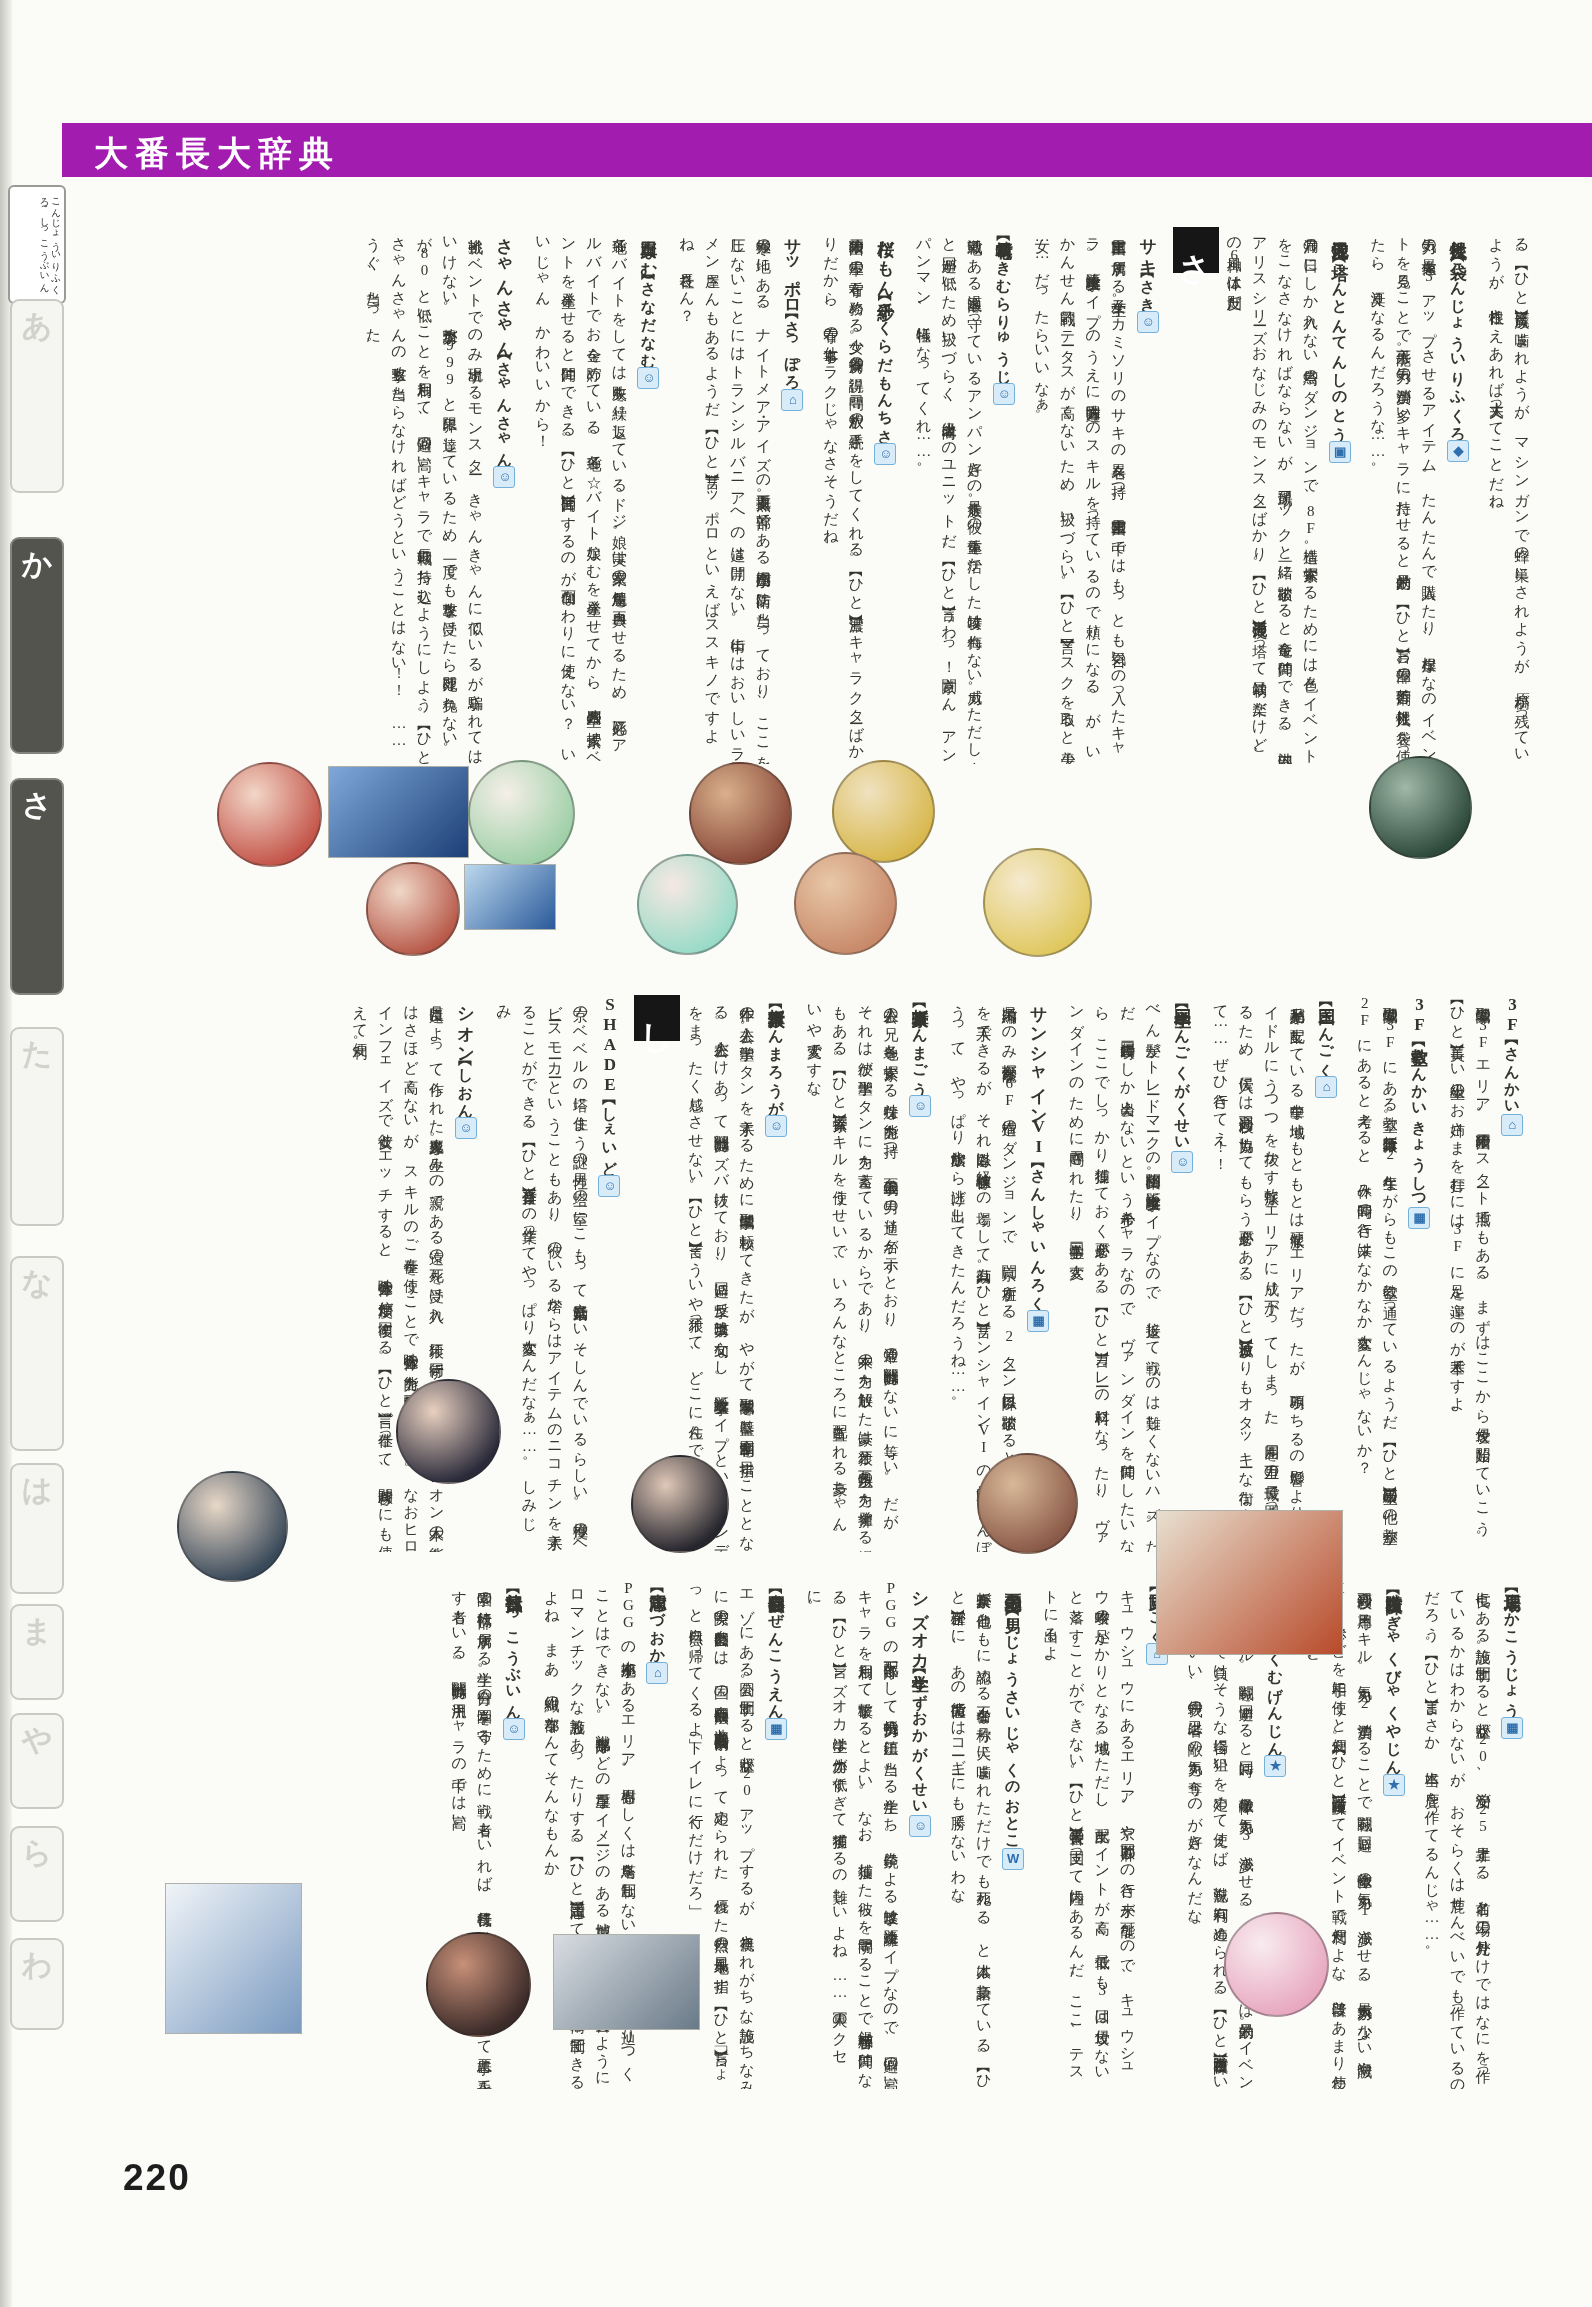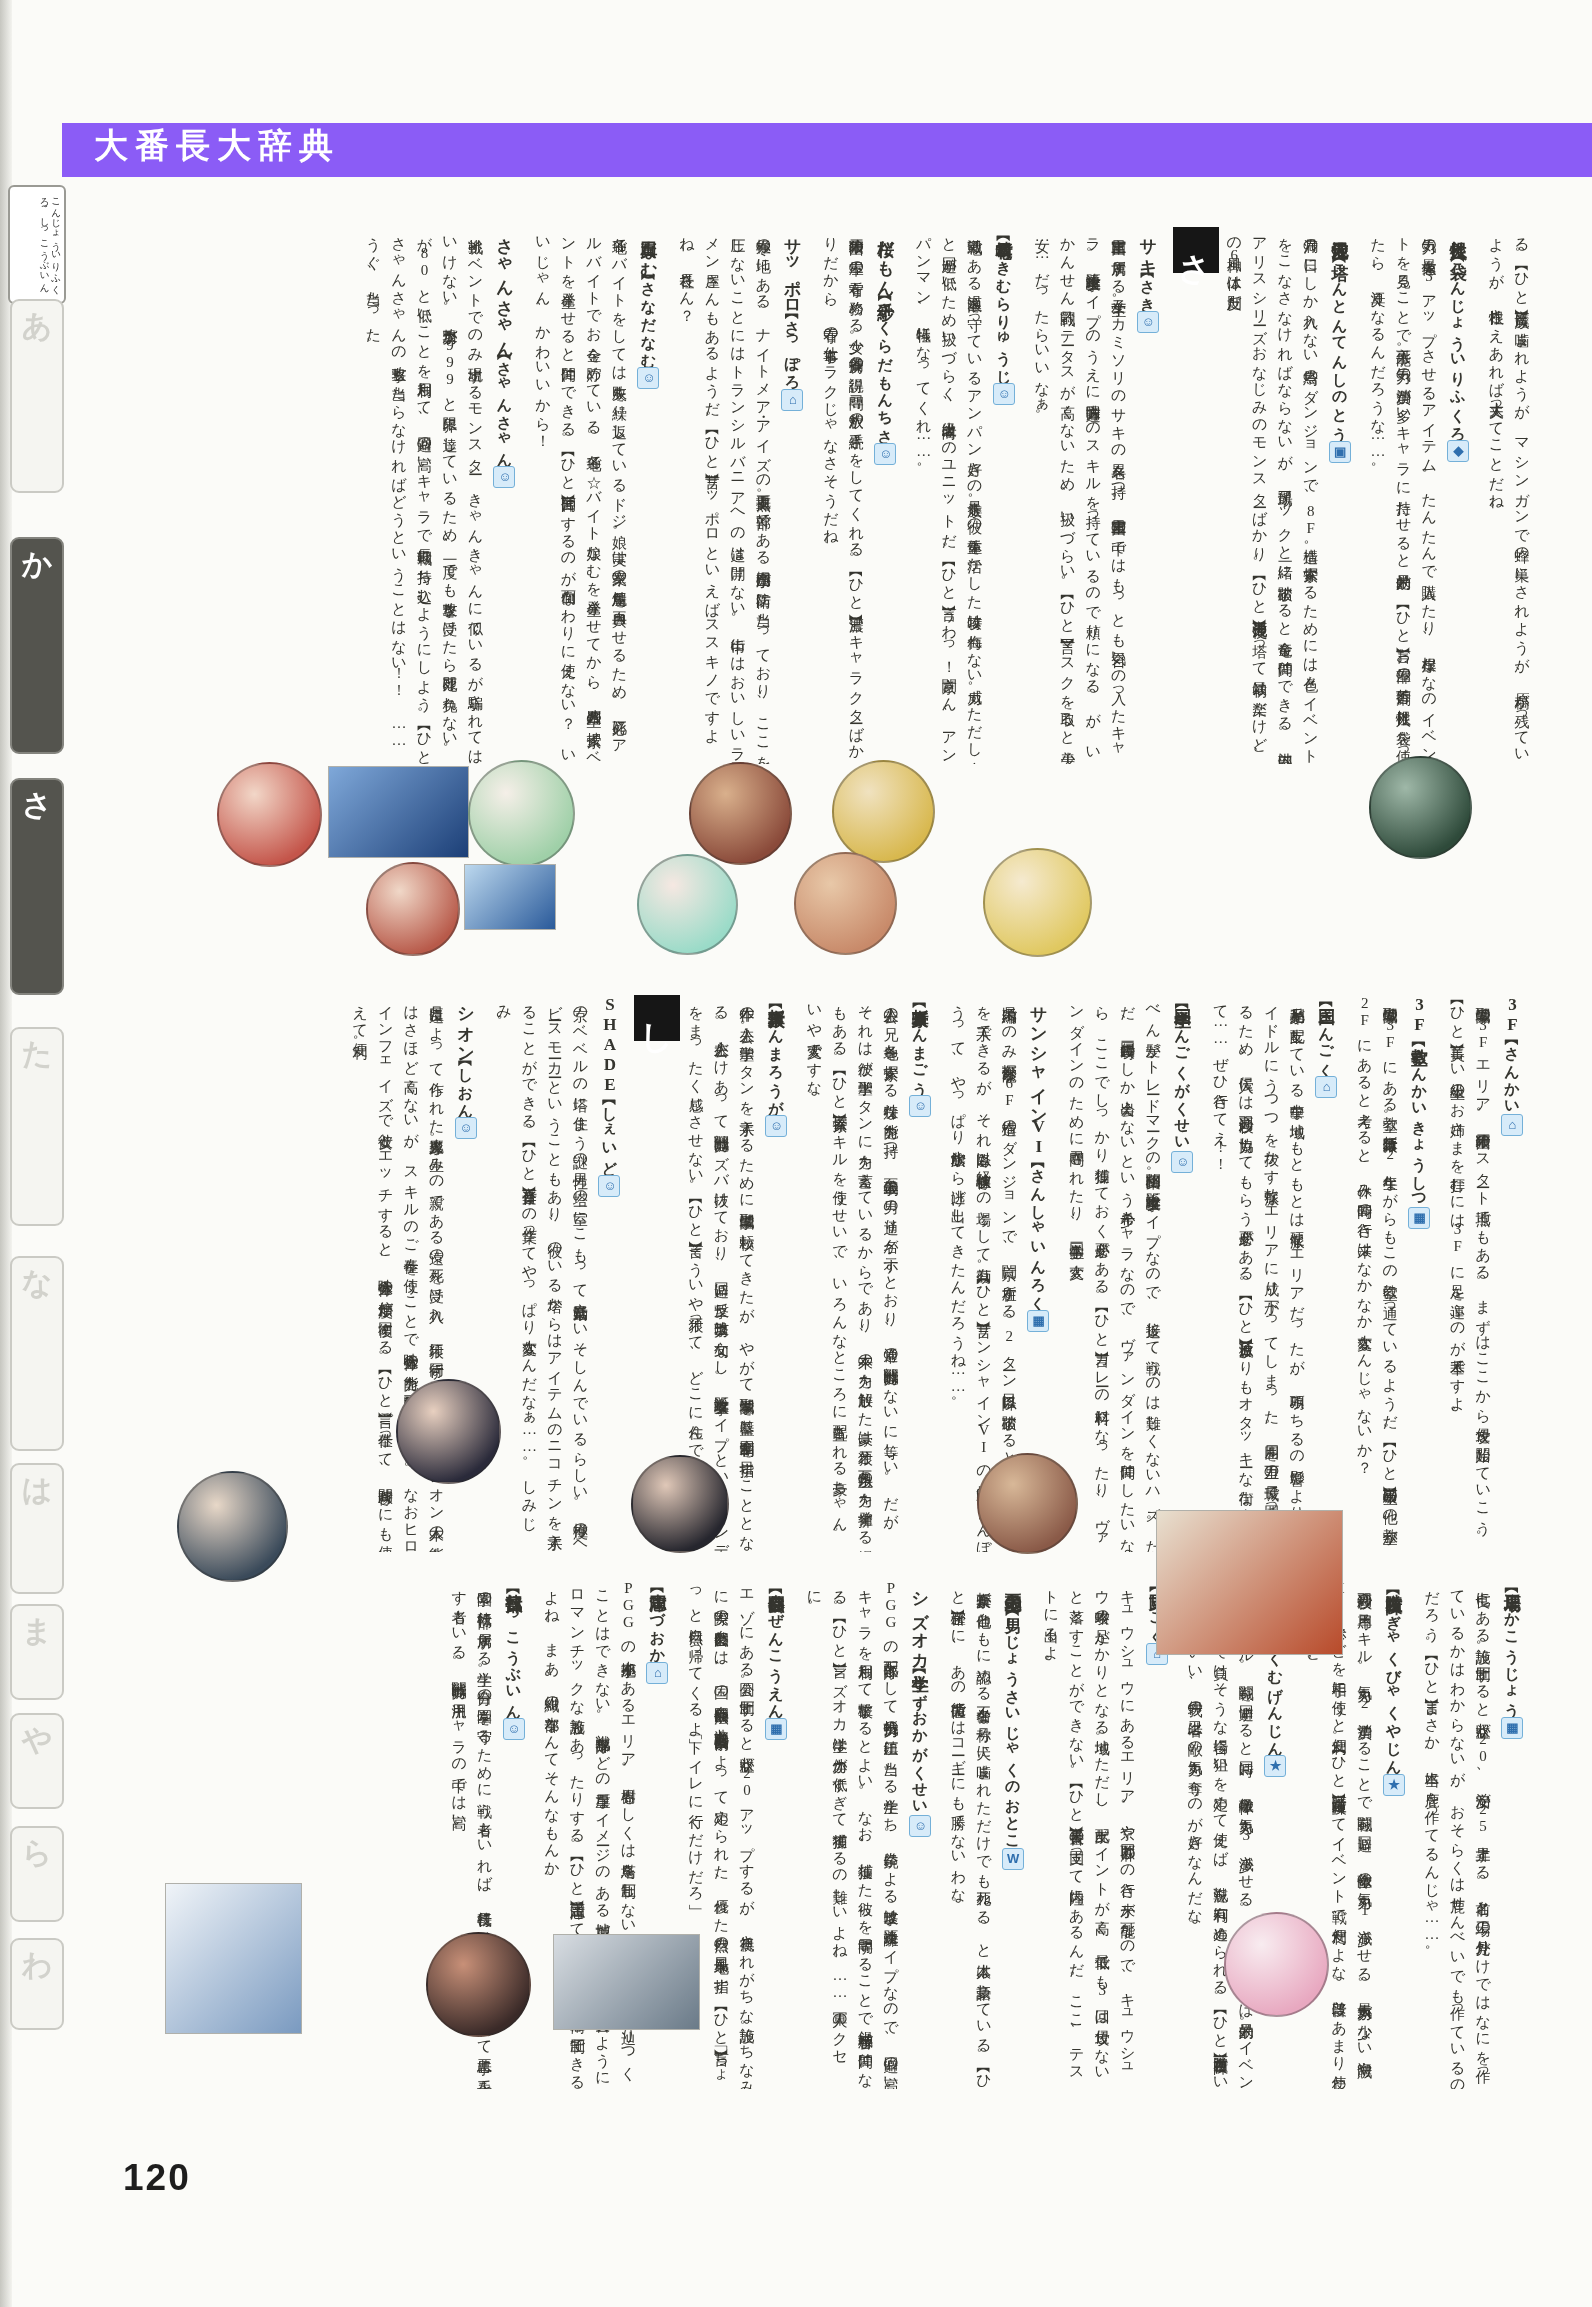--- a/index.html
+++ b/index.html
@@ -1,21 +1,21 @@
 <!DOCTYPE html>
 <html><head>
 <meta charset="utf-8">
 <style>
   html,body{margin:0;padding:0;background:#e6e6e2;}
   .page{position:relative;width:1592px;height:2307px;background:#fbfbf8;overflow:hidden;
         font-family:"Liberation Serif",serif;}
   .edge-shade{position:absolute;left:0;top:0;width:12px;height:100%;
         background:linear-gradient(90deg,#c6c6c0,#f3f3ef);}
-  .header-bar{position:absolute;left:62px;top:123px;width:1530px;height:54px;background:#8b5cf6;
-        display:flex;align-items:flex-start;}
+  .header-bar{position:absolute;left:62px;top:123px;width:1530px;height:54px;background:#a21caf;
+        display:flex;align-items:flex-end;}
   .header-title{color:#ffffff;font-size:34px;font-weight:bold;letter-spacing:7px;margin-left:32px;
         font-family:"Liberation Sans",sans-serif;}
   
   .mini-tab{position:absolute;left:8px;top:185px;width:58px;height:119px;background:#ffffff;
         border:2px solid #9a9a94;border-radius:6px;box-sizing:border-box;
         writing-mode:vertical-rl;text-orientation:upright;font-size:9.5px;line-height:1.2;
         color:#2a2a2a;padding:4px 3px;overflow:hidden;}
   .tab{position:absolute;left:10px;width:54px;box-sizing:border-box;background:#f5f5f1;
         border:2px solid #cacac4;border-radius:9px;color:#d2d2cc;
         font-size:30px;font-weight:bold;text-align:center;padding-top:5px;}
@@ -201,15 +201,15 @@
       <div class="img-circle" style="left: 177px; top: 1471px; width: 111px; height: 111px; background: radial-gradient(circle at 35% 30%, rgb(232, 216, 200), rgb(58, 74, 90) 75%);"></div>
       <div class="img-circle" style="left: 631px; top: 1455px; width: 98px; height: 98px; background: radial-gradient(circle at 35% 30%, rgb(224, 200, 184), rgb(38, 38, 46) 75%);"></div>
       <div class="img-circle" style="left: 977px; top: 1453px; width: 101px; height: 101px; background: radial-gradient(circle at 35% 30%, rgb(216, 184, 152), rgb(138, 90, 72) 75%);"></div>
       <div class="img-rect" style="left: 1156px; top: 1510px; width: 187px; height: 145px; background: linear-gradient(135deg, rgb(232, 224, 208), rgb(184, 74, 42));"></div>
       <div class="img-rect" style="left: 165px; top: 1883px; width: 137px; height: 151px; background: linear-gradient(135deg, rgb(240, 244, 248), rgb(122, 154, 192));"></div>
       <div class="img-circle" style="left: 426px; top: 1932px; width: 105px; height: 105px; background: radial-gradient(circle at 35% 30%, rgb(200, 144, 120), rgb(58, 42, 40) 75%);"></div>
       <div class="img-rect" style="left: 553px; top: 1934px; width: 147px; height: 96px; background: linear-gradient(135deg, rgb(216, 221, 226), rgb(106, 122, 136));"></div>
       <div class="img-circle" style="left: 1224px; top: 1912px; width: 105px; height: 105px; background: radial-gradient(circle at 35% 30%, rgb(248, 236, 240), rgb(232, 168, 192) 75%);"></div>
     </div>
 
-  <div class="page-number">120</div>
+  <div class="page-number">220</div>
 </div>
 
 
 </body></html>

